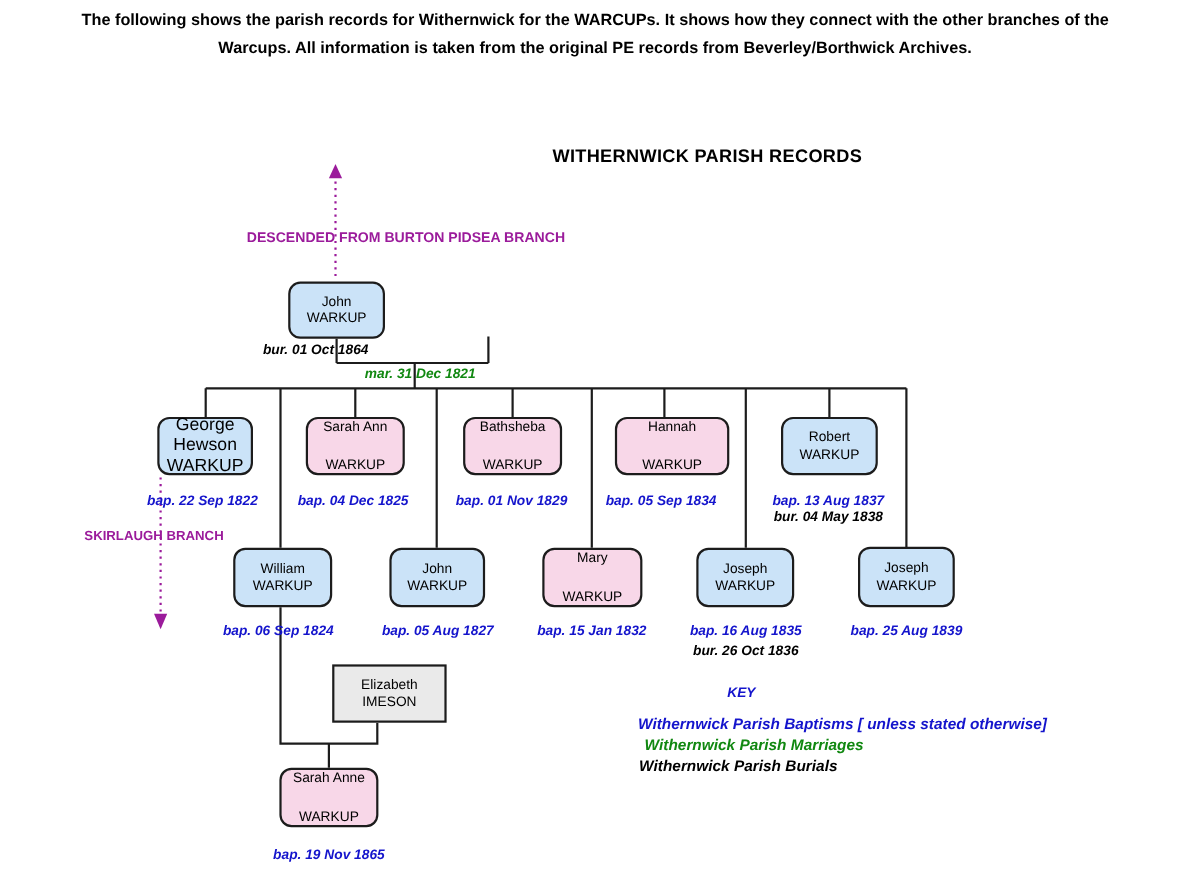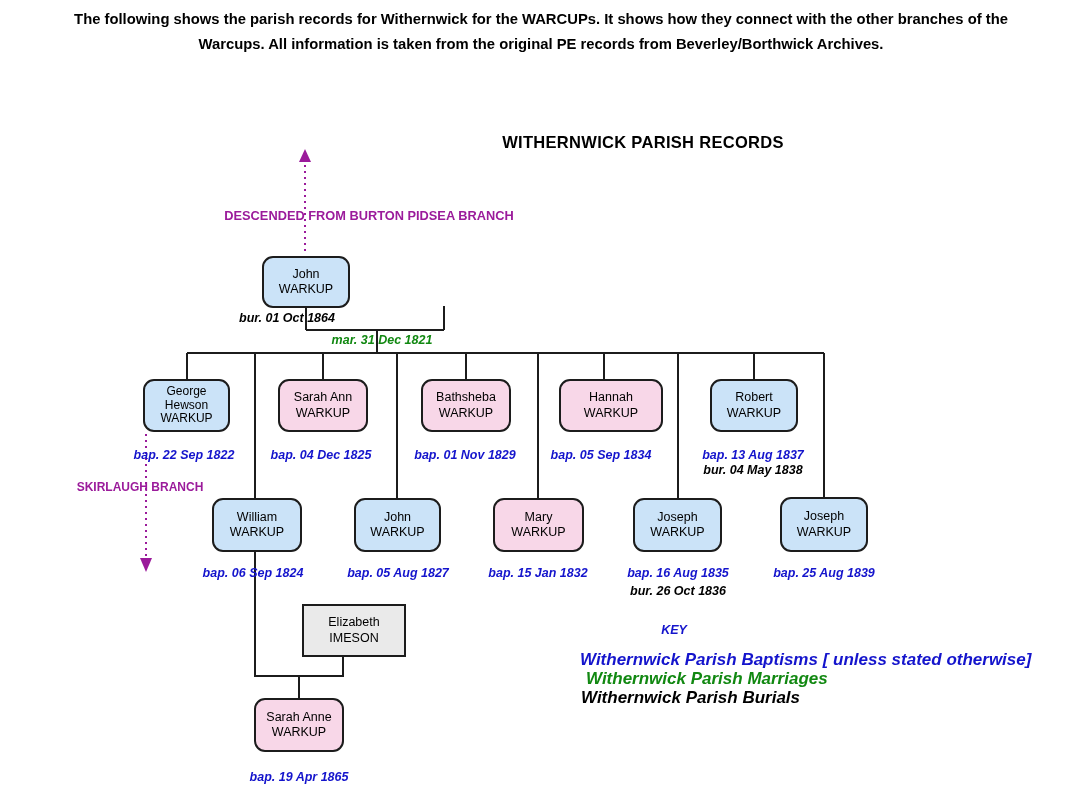--- a/index.html
+++ b/index.html
@@ -17,29 +17,29 @@
   .title-inner { display:inline-block; }
 
   svg.lines { position:absolute; left:0; top:0; }
 
   .pbox { position:absolute; box-sizing:border-box;
           border:2px solid #1c1c1c; background:#fff;
           display:flex; flex-direction:column; align-items:center; justify-content:center;
           font-size:12.5px; line-height:1.22; text-align:center; }
   .round   { border-radius:11px; }
   .male    { background:var(--male-box,#CBE3F8); }
-  .female  { background:var(--female-box,#F8D7E8); }
+  .female  { background:var(--female-box,#F8D7E8);justify-content:space-between; }
   .neutral { background:var(--neutral-box,#EAEAEA); }
-  .tight   { line-height:1.15; font-size:12px; }
+  .tight   { line-height:1.15; font-size:16px; }
 
   .lbl { position:absolute; white-space:nowrap;
          font-weight:700; font-style:italic; font-size:12.5px;
          transform:translateX(-50%); }
   .lbl-left { position:absolute; white-space:nowrap;
-              font-weight:700; font-style:italic; font-size:17px; }
+              font-weight:700; font-style:italic; font-size:14px; }
   .bap { color:var(--baptism,#1414CC); }
   .mar { color:var(--marriage,#118811); }
   .bur { color:var(--burial,#000); }
 
   .branch { position:absolute; white-space:nowrap; font-weight:700;
             color:var(--branch,#9B1B9B); transform:translateX(-50%); }
   .branch.big { font-size:12.8px; }
   .branch.small { font-size:12px; }
 </style>
 </head>
@@ -139,20 +139,20 @@
 
   <div class="pbox neutral" style="left:302px; top:604px; width:104px; height:53px">
     <span>Elizabeth</span>
     <span>IMESON</span>
   </div>
 
   <div class="pbox female round" style="left:254px; top:698px; width:90px; height:54px">
     <span>Sarah Anne</span>
     <span>WARKUP</span>
   </div>
-  <div class="lbl bap" style="left:299px; top:770px">bap. 19 Apr 1865</div>
+  <div class="lbl bap" style="left:299px; top:770px">bap. 19 Nov 1865</div>
 
   <div class="lbl bap" style="left:674px; top:623px">KEY</div>
   <div class="lbl-left bap" style="left:580px; top:650px">Withernwick Parish Baptisms [ unless stated otherwise]</div>
   <div class="lbl-left mar" style="left:586px; top:669px">Withernwick Parish Marriages</div>
   <div class="lbl-left bur" style="left:581px; top:688px">Withernwick Parish Burials</div>
 
 </div>
 
 </body></html>

